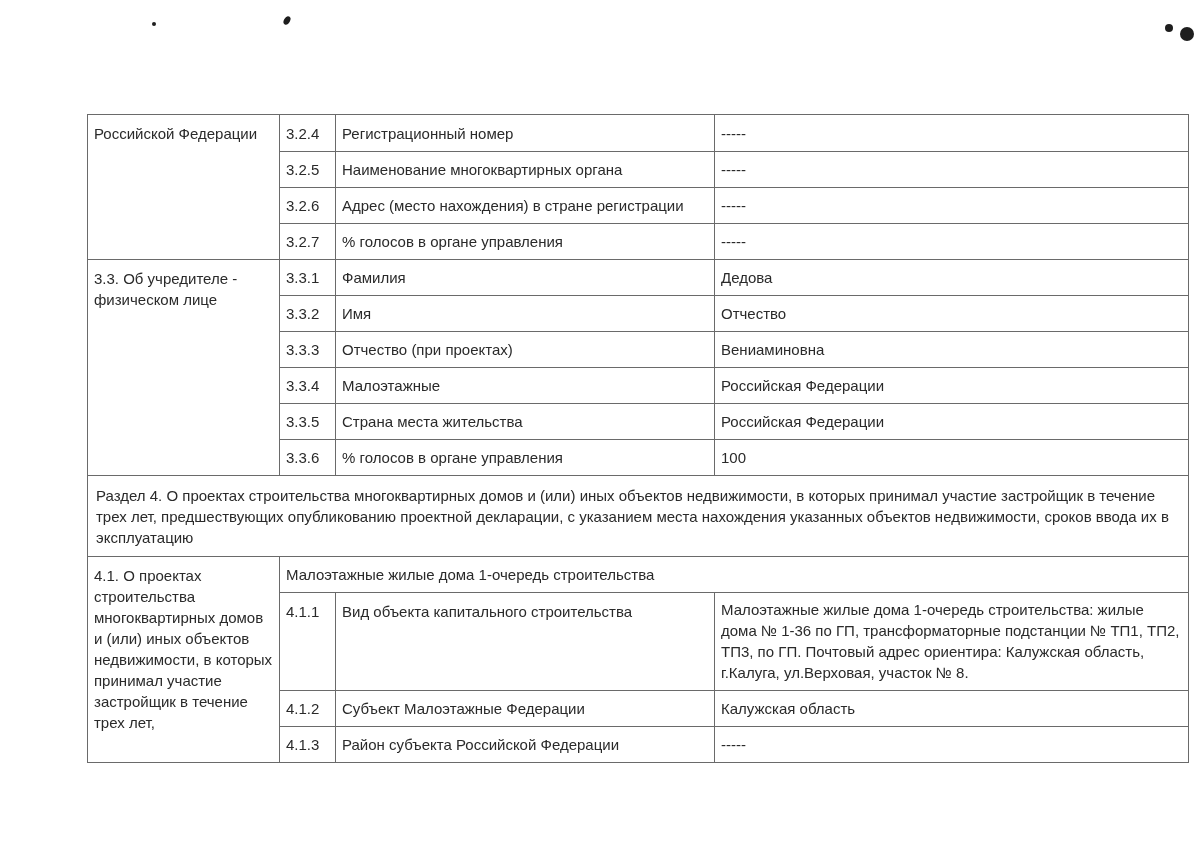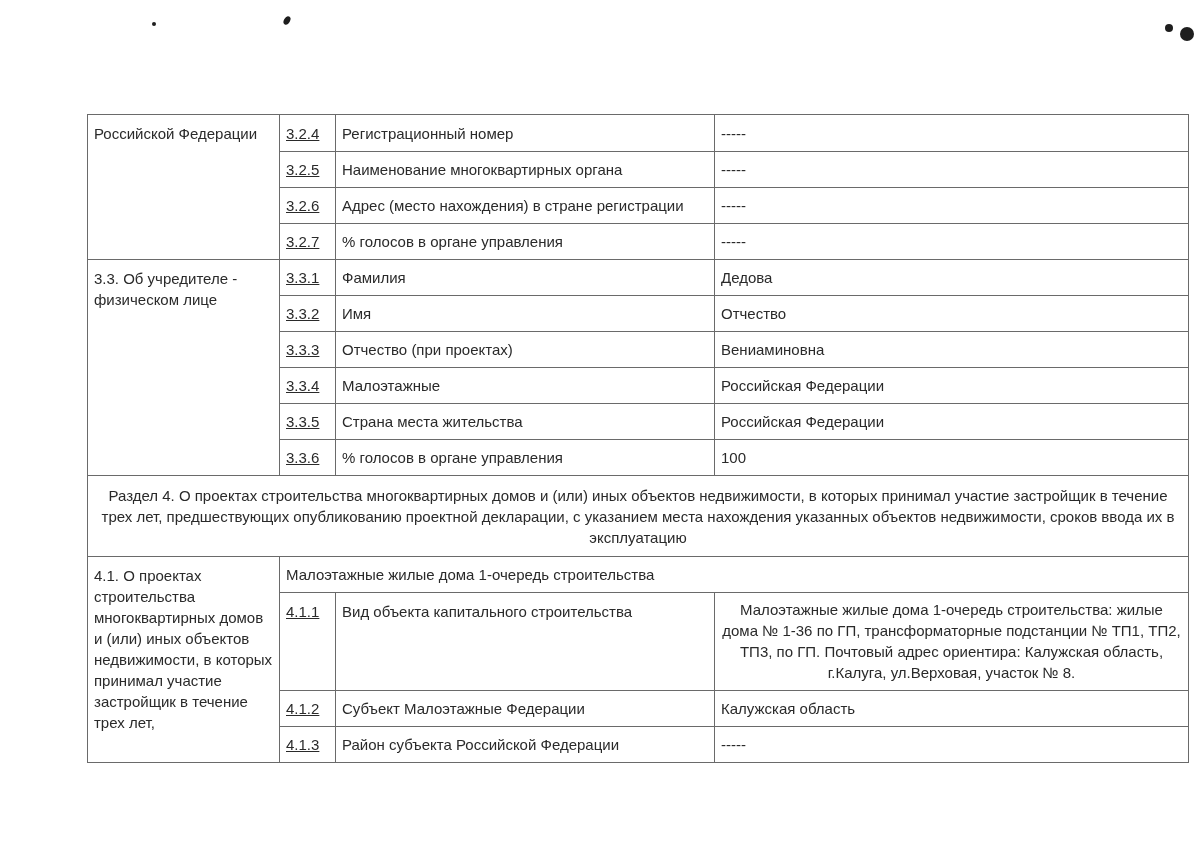--- a/index.html
+++ b/index.html
@@ -11,24 +11,24 @@
   .doc-table {
     position: absolute; left: 87px; top: 114px; width: 1101px;
     border-collapse: collapse; table-layout: fixed;
     font-size: 15px; line-height: 21px;
   }
   .doc-table td {
     border: 1.3px solid #6a6a6a; padding: 0 6px; vertical-align: middle;
     height: 36px; box-sizing: border-box;
   }
   .doc-table td.top { vertical-align: top; padding-top: 8px; }
-  .doc-table td.code { padding-left: 6px; text-decoration: underline; }
-  .doc-table td.section-head { text-align: center; padding: 6px 8px; height: 81px; }
+  .doc-table td.code { padding-left: 6px; }
+  .doc-table td.section-head { text-align: left; padding: 6px 8px; height: 81px; }
   .doc-table tr.tall td { height: 98px; margin-top: 8px; }
-  .doc-table td.value-multi { vertical-align: top; padding-top: 6px; text-align: center; }
+  .doc-table td.value-multi { vertical-align: top; padding-top: 6px; }
 </style>
 </head>
 <body>
 
 <div class="speck" style="left:152px;top:22px;width:4px;height:4px;"></div>
 <div class="speck" style="left:284px;top:16px;width:6px;height:9px;transform:rotate(30deg);"></div>
 <div class="speck" style="left:1165px;top:24px;width:8px;height:8px;"></div>
 <div class="speck" style="left:1180px;top:27px;width:14px;height:14px;"></div>
 
 <table class="doc-table">

